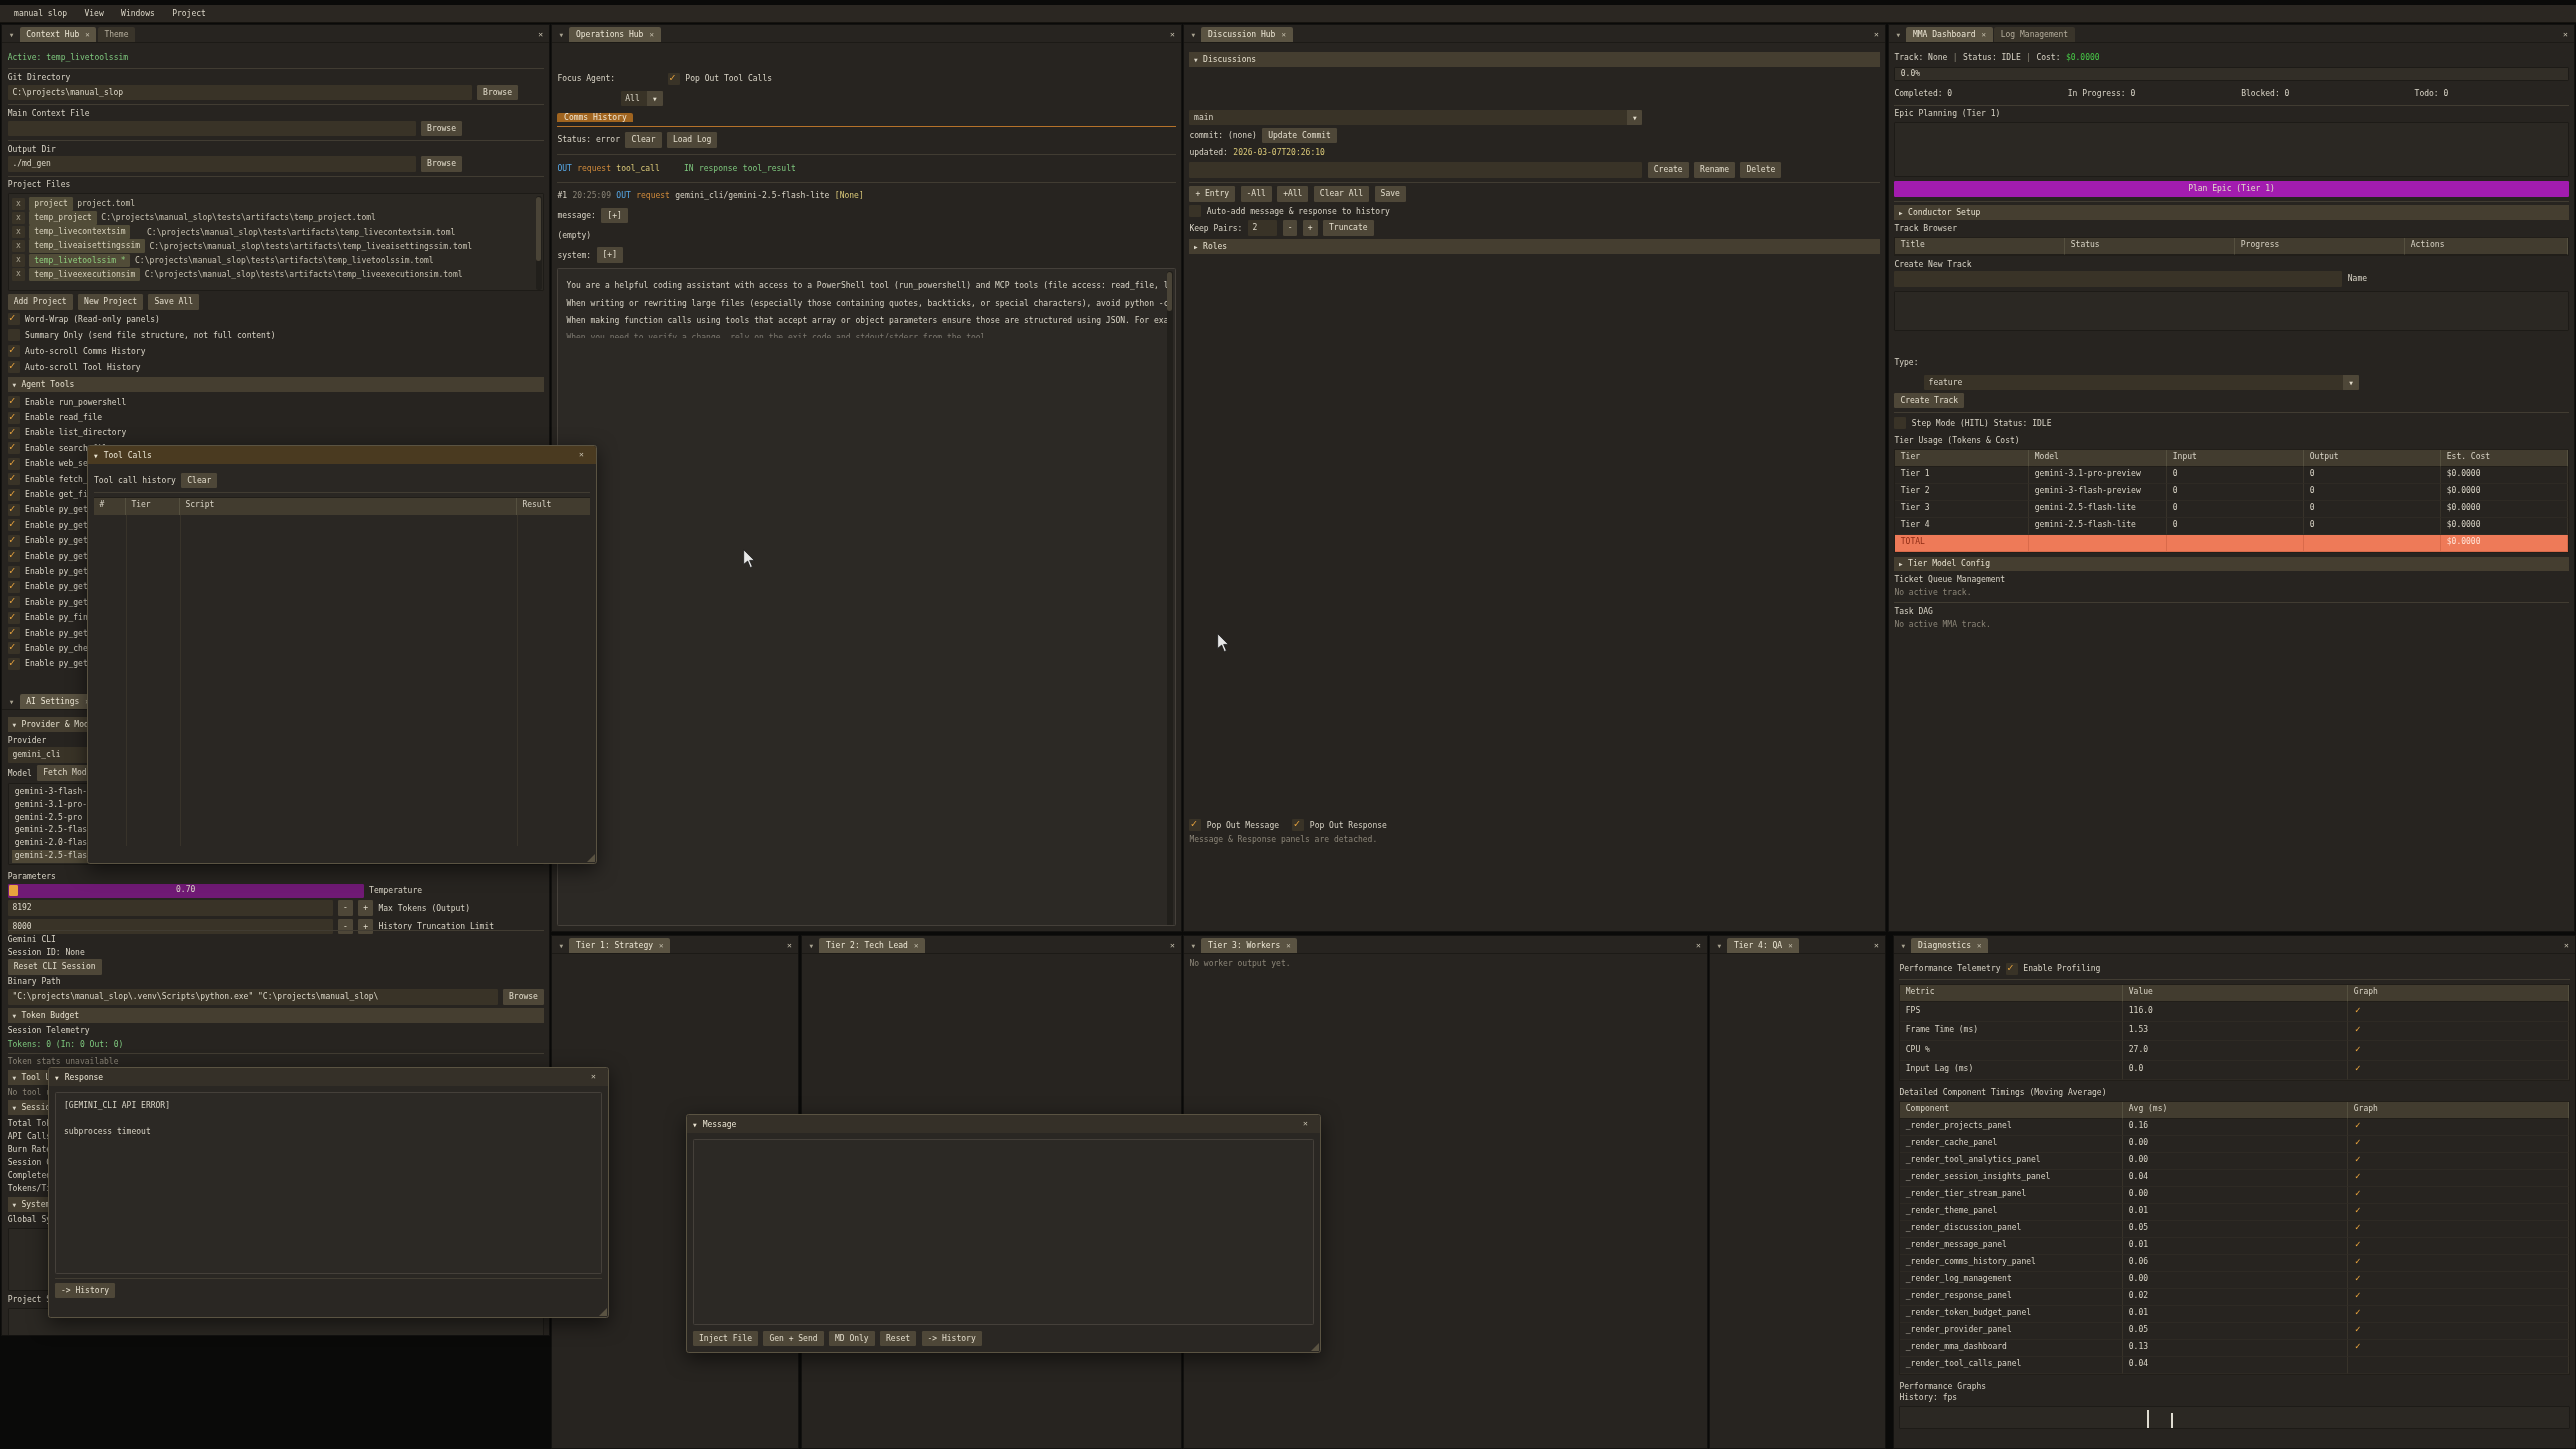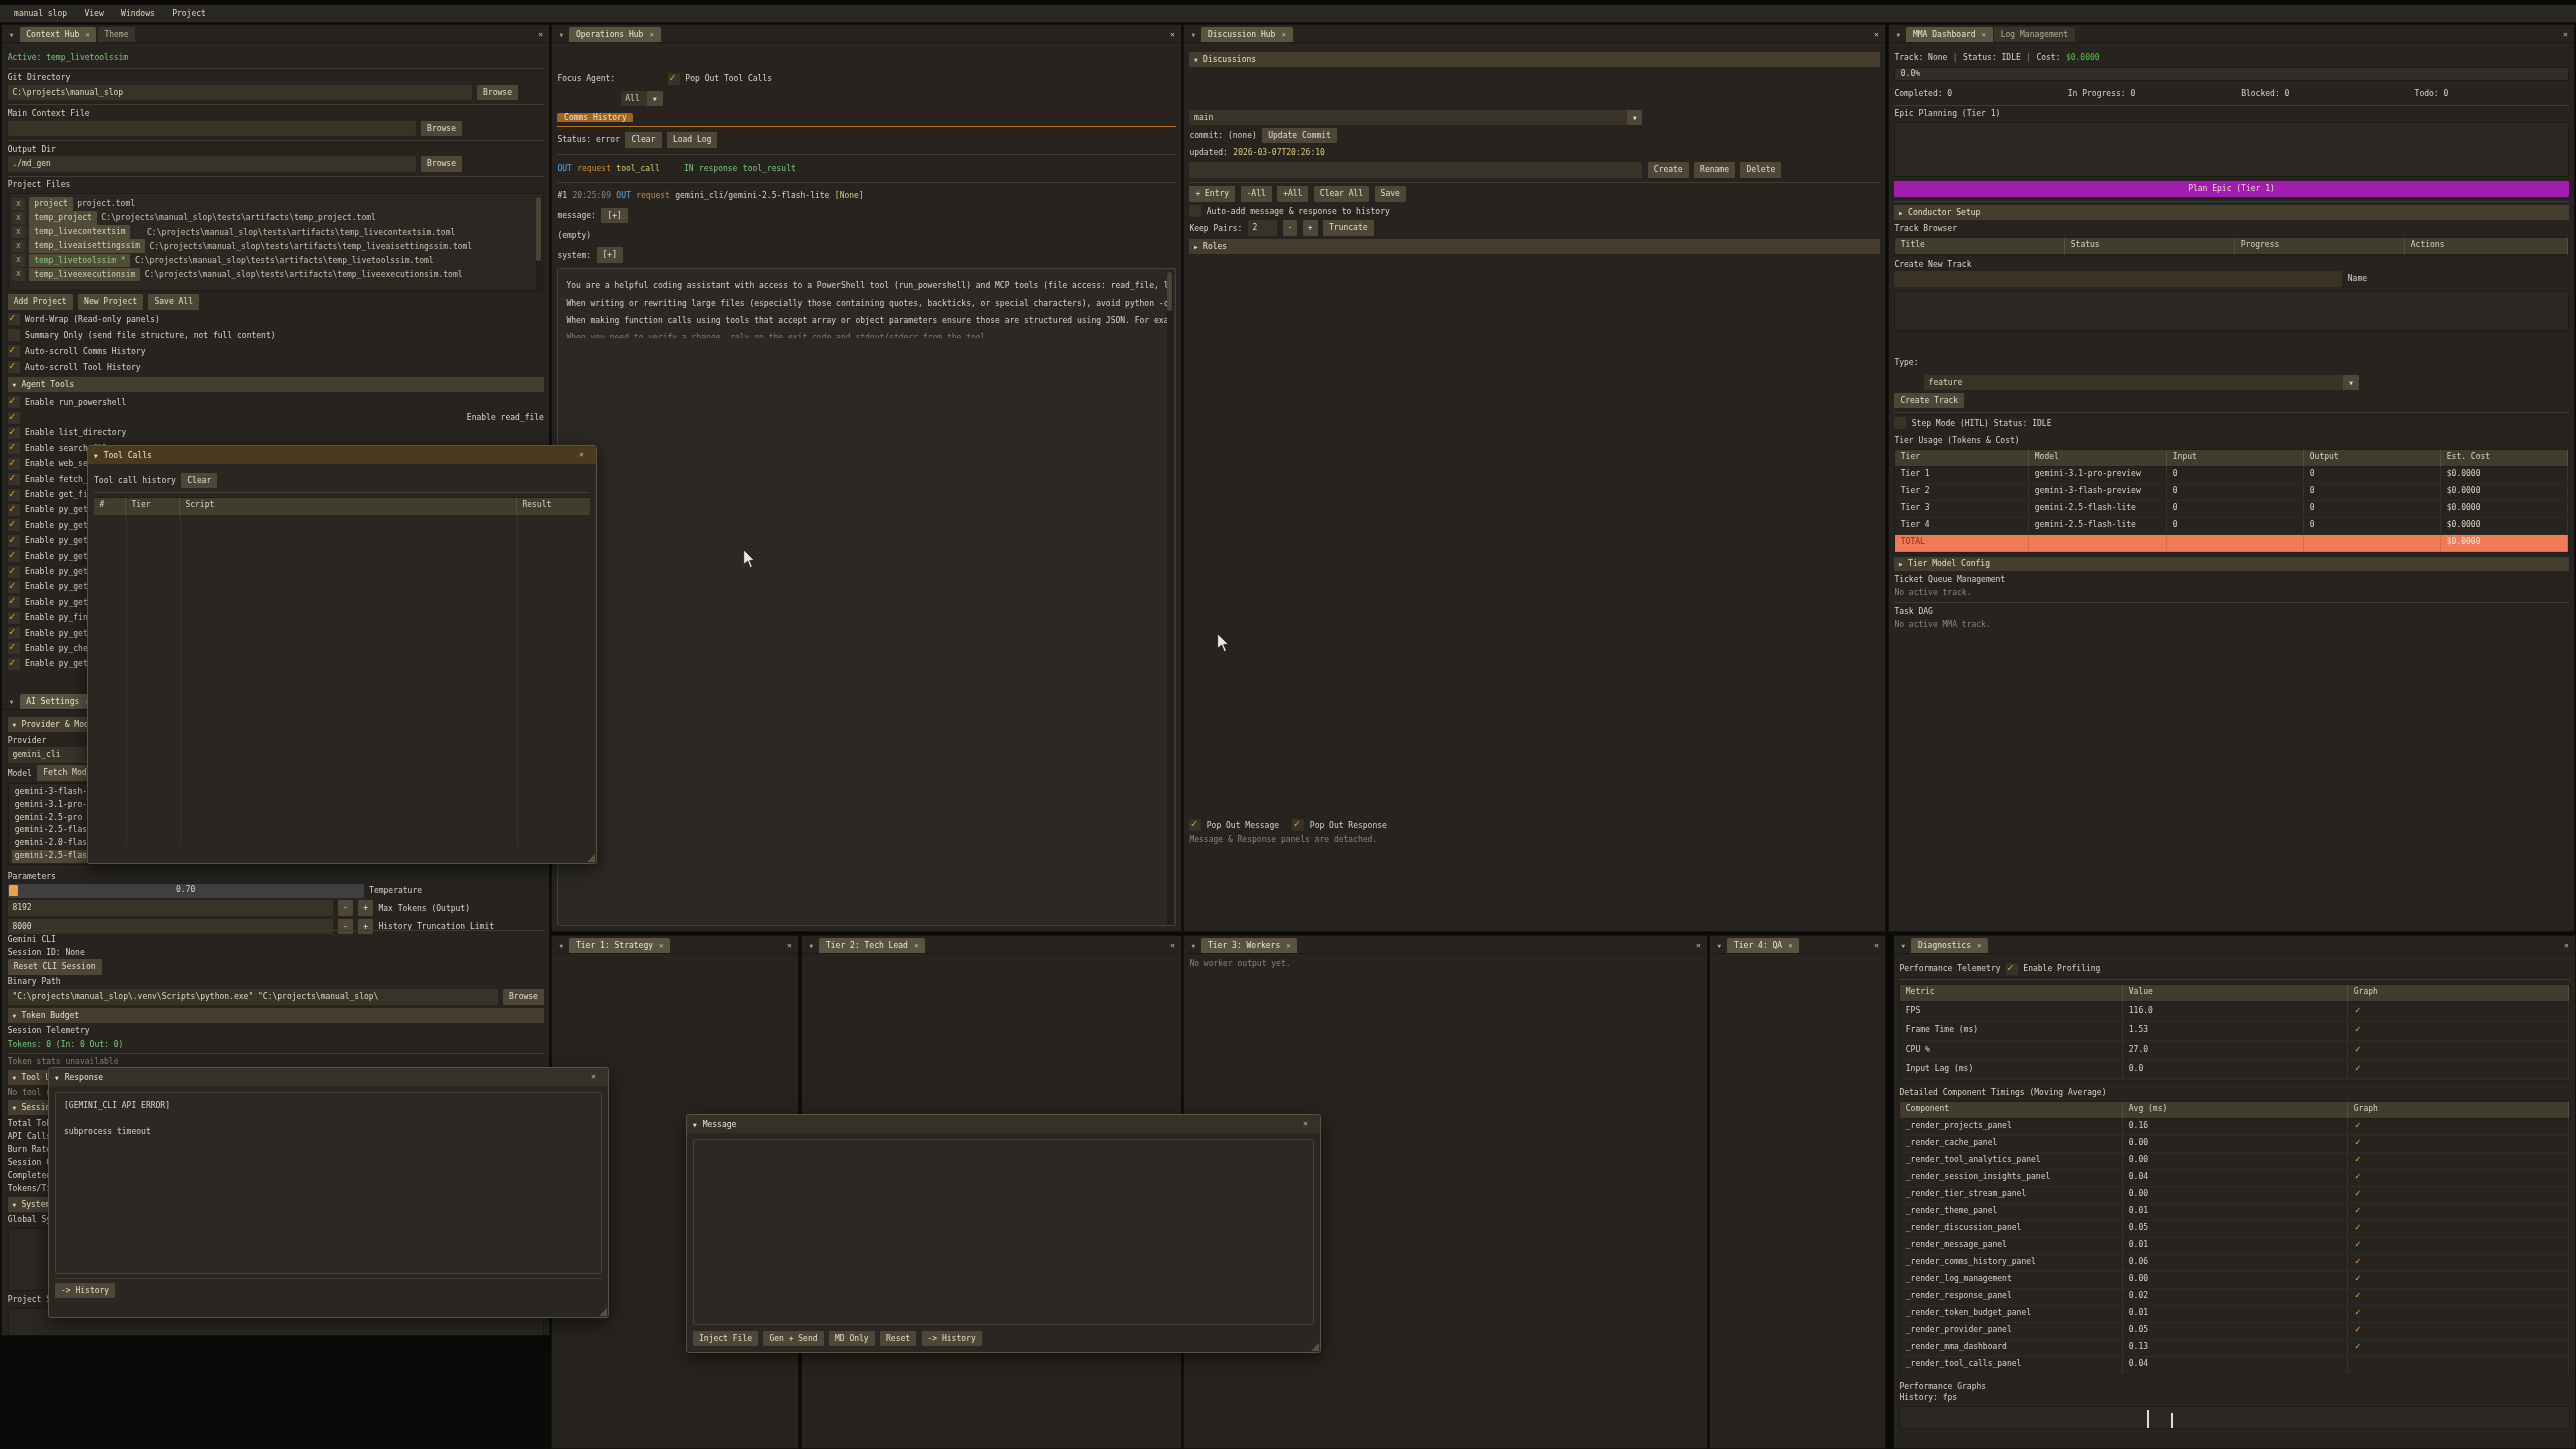--- a/index.html
+++ b/index.html
@@ -40,21 +40,21 @@
   .hdr .arr{font-size:6px;color:#d9d4c6;}
   .combo{display:flex;align-items:center;background:#393327;border-radius:1.3px;height:15.4px;padding:0 19px 0 4.7px;position:relative;white-space:nowrap;margin-top:40px;}
   .combo .arr{position:absolute;right:0;top:0;width:15.4px;height:15.4px;background:#4e4738;border-radius:0 1.3px 1.3px 0;
     display:flex;align-items:center;justify-content:center;font-size:6px;color:#e2dccb;}
   .chip{background:#514c38;border-radius:1.3px;height:13.4px;line-height:13.4px;padding:0 4.7px;color:#d8d2bd;white-space:nowrap;}
   .chip.act{color:#8fcf7f;}
   .xbtn{width:12.7px;height:12.7px;background:#393327;border-radius:1.3px;color:#a9a391;text-align:center;line-height:12.7px;flex:none;}
   .listbox{background:#2b2823;border:0.7px solid #1d1b17;border-radius:1.3px;position:relative;overflow:hidden;}
   .scroll{position:absolute;right:1.3px;width:6px;background:#211f1b;border-radius:2.7px;}
   .grab{position:absolute;left:0.7px;width:4.7px;background:#4a4437;border-radius:2.7px;}
-  .slider{position:relative;height:14px;background:#404040;border-radius:1.3px;}
+  .slider{position:relative;height:14px;background:#701a75;border-radius:1.3px;}
   .slider .sgrab{position:absolute;left:1.3px;top:1.3px;width:8.7px;height:11.4px;background:#e8a33d;border-radius:1.3px;}
   .slider .val{position:absolute;left:0;right:0;top:1.3px;text-align:center;color:#d9d4c6;}
   .pbar{height:14px;background:#322e27;border:0.7px solid #1d1b17;border-radius:1.3px;position:relative;}
   .pbar .ptxt{position:absolute;left:5.4px;top:1.3px;}
   
   .tbl{display:grid;border:0.7px solid #211e19;}
   .tbl .h{background:#423c2f;border-right:0.7px solid #55503f;border-bottom:0.7px solid #211e19;padding:2px 5.4px;height:17px;}
   .tbl .c{border-right:0.7px solid #38332a;border-bottom:0.7px solid #2e2a24;padding:2px 5.4px;height:17px;overflow:hidden;white-space:nowrap;}
   .tbl .c.t28{height:19.5px;padding-top:3.4px;}
   .total-row .c{background:#ee7a58;color:#8e2c15;border-right-color:#d96a4a;border-bottom-color:#d96a4a;}
@@ -184,21 +184,21 @@
         <span class="arr">▼</span>
         <span>Agent Tools</span>
       </div>
     <div>
 
         <div class="row" style="margin:2px 0;">
           <span class="chk" data-checked="true"></span>
           <span class="lbl">Enable run_powershell</span>
         </div>
 
-        <div class="row" style="margin:2px 0;justify-content:space-between;">
+        <div class="row" style="margin:2px 0;">
           <span class="chk" data-checked="true"></span>
           <span class="lbl">Enable read_file</span>
         </div>
 
         <div class="row" style="margin:2px 0;">
           <span class="chk" data-checked="true"></span>
           <span class="lbl">Enable list_directory</span>
         </div>
 
         <div class="row" style="margin:2px 0;">

